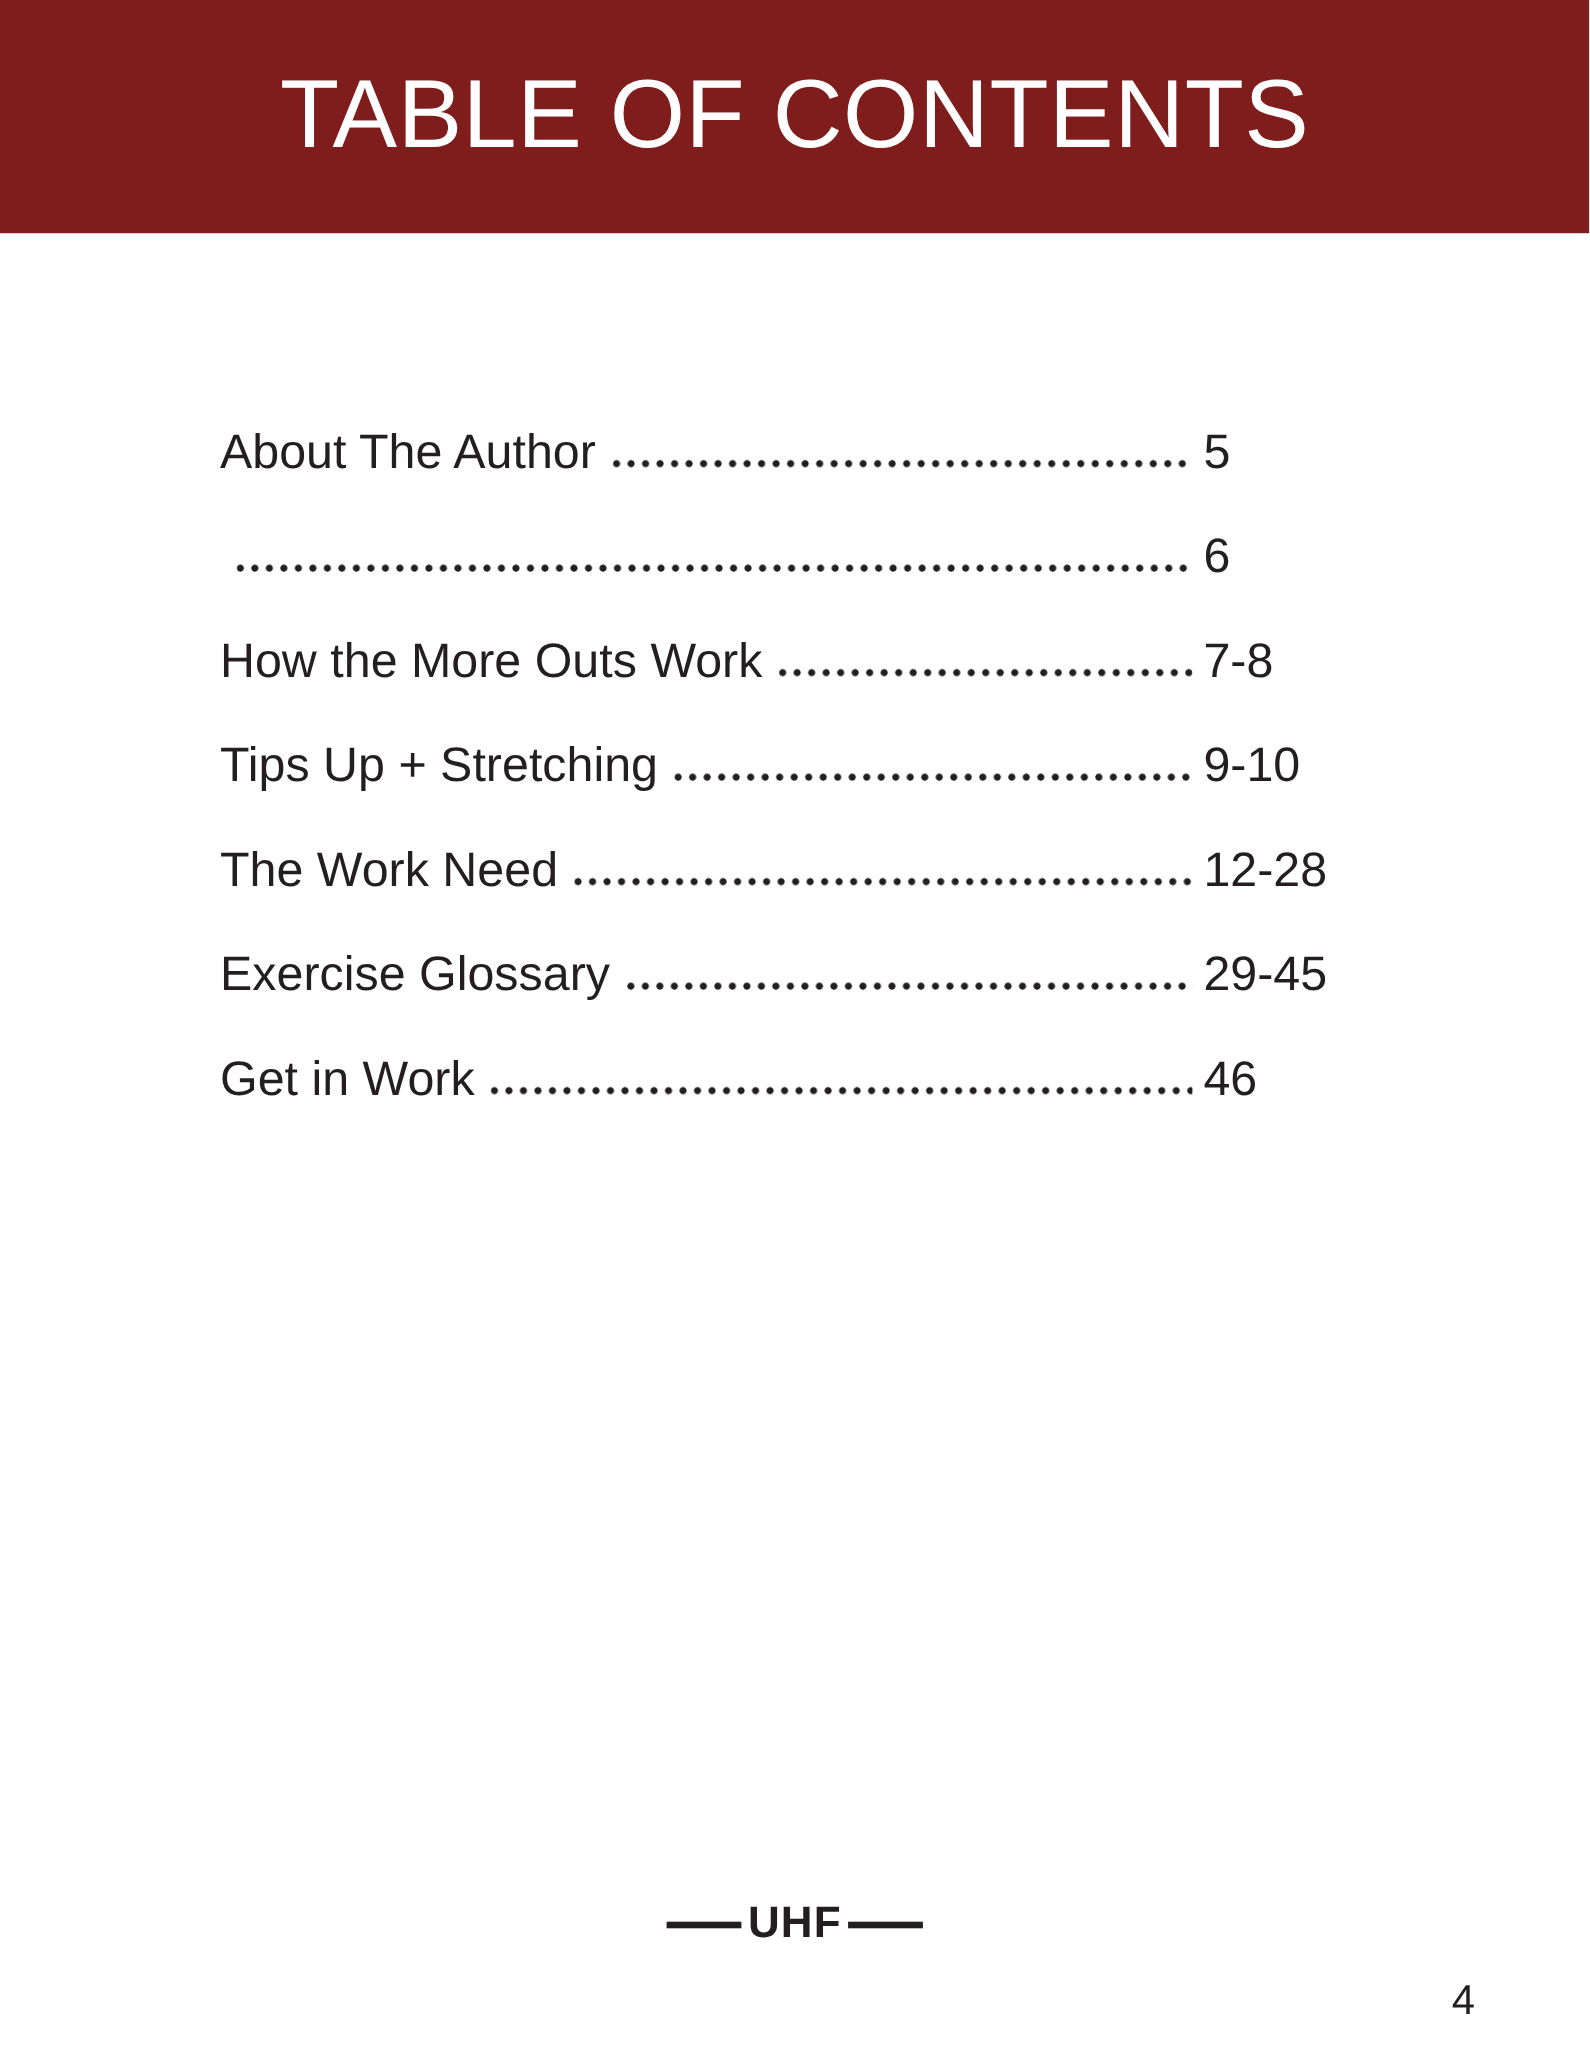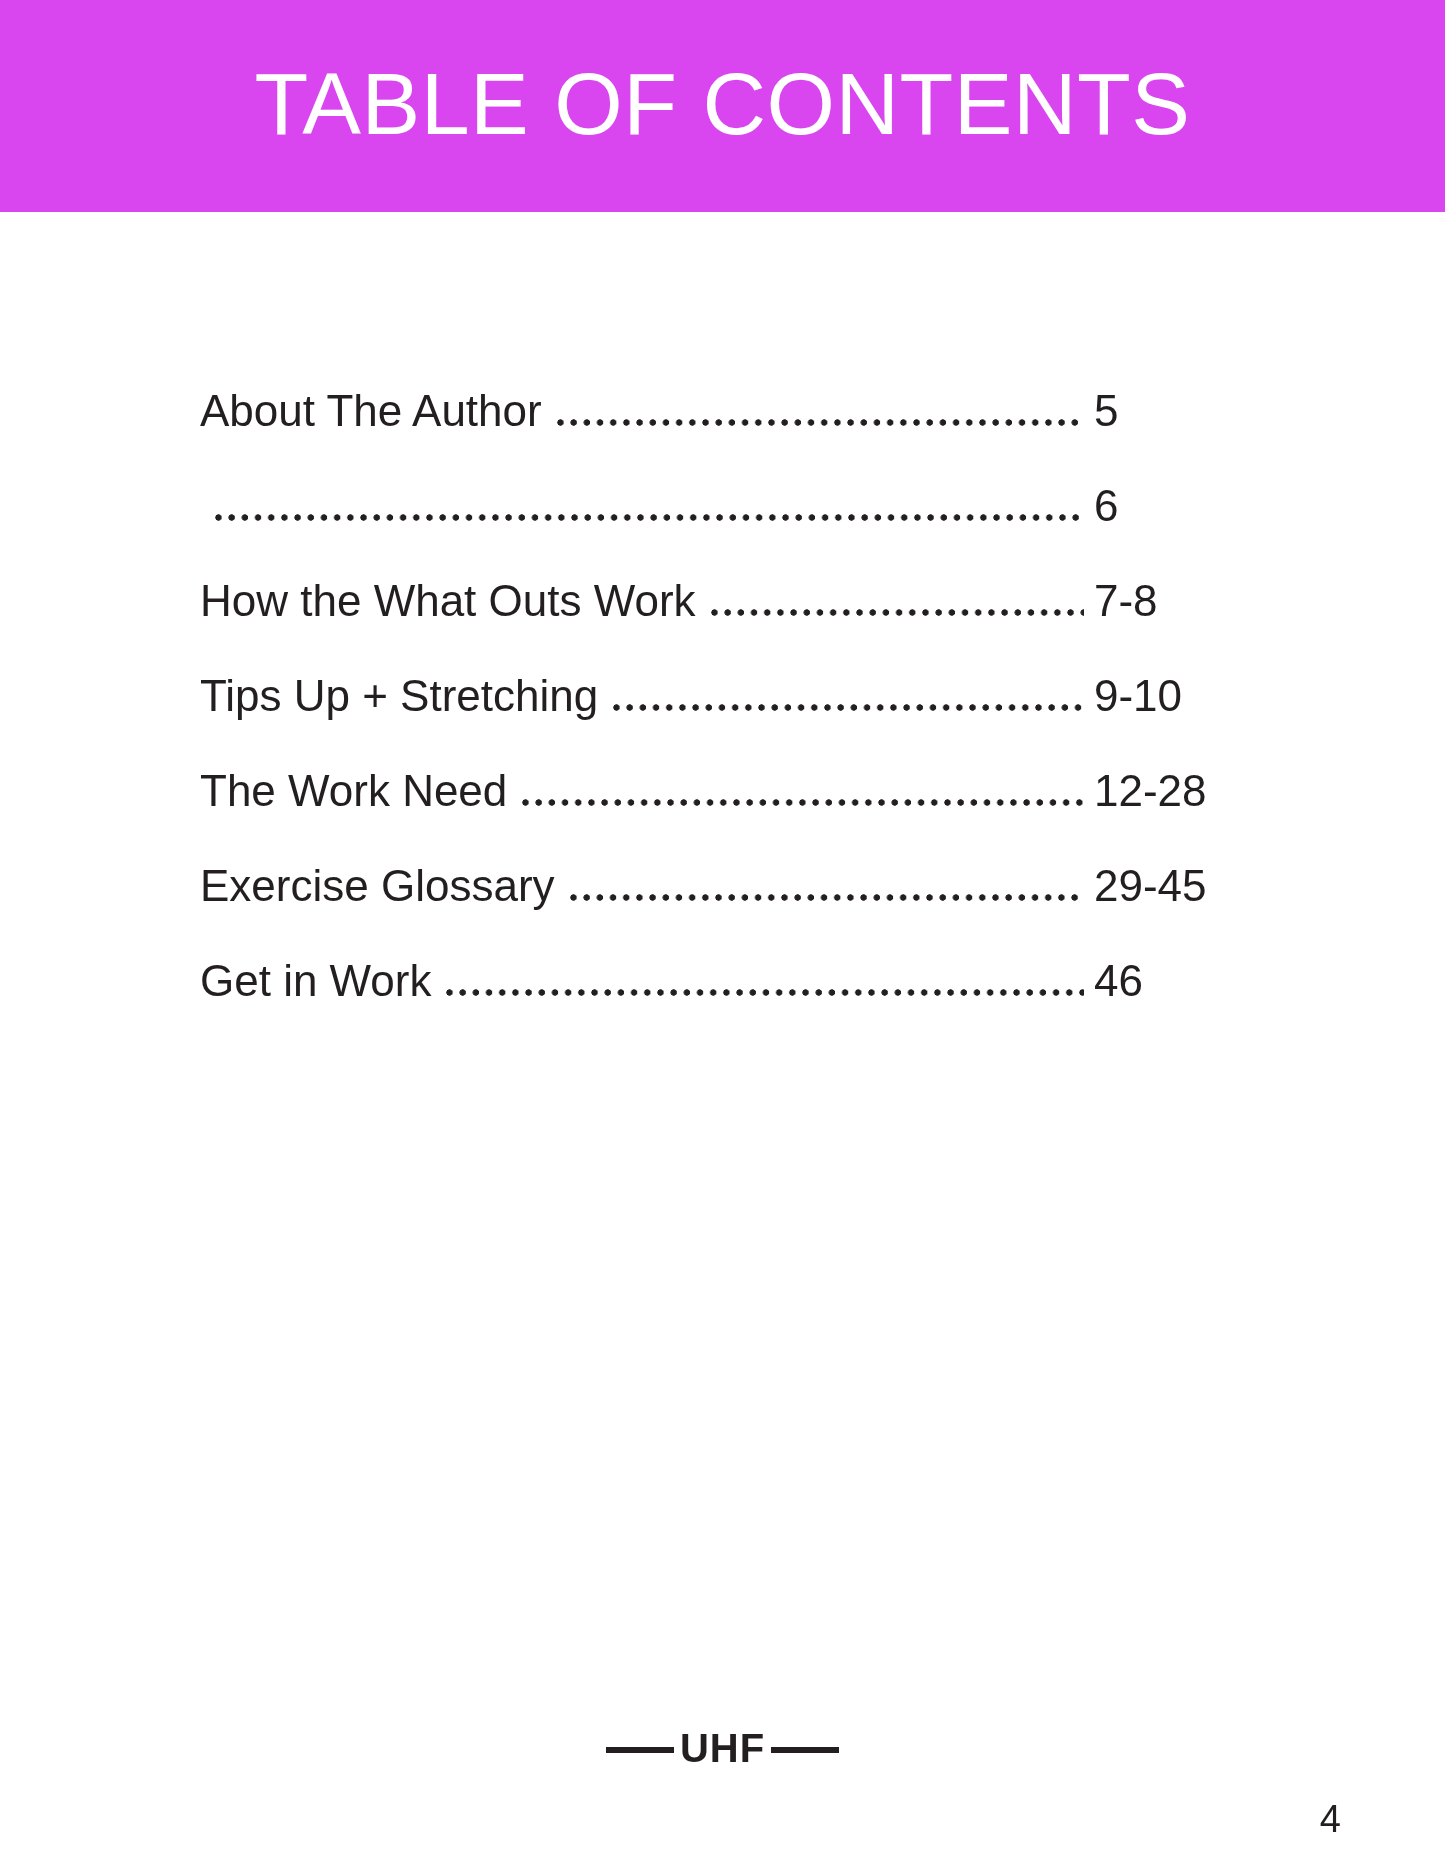--- a/index.html
+++ b/index.html
@@ -13,21 +13,21 @@
     color: #231f20;
     overflow: hidden;
   }
 
   
   .banner {
     position: absolute;
     top: 0; left: 0;
     width: 100%;
     height: 212px;
-    background: #d946ef;
+    background: #7f1d1d;
     display: flex;
     align-items: center;
     justify-content: center;
   }
   .banner-title {
     color: #ffffff;
     font-size: 88px;
     font-weight: 400;
     letter-spacing: 0.5px;
     white-space: nowrap;
@@ -121,21 +121,21 @@
 
     <div class="toc-row">
       <div class="toc-fill">
         <span class="toc-leader"></span>
       </div>
       <span class="toc-pages">6</span>
     </div>
 
     <div class="toc-row">
       <div class="toc-fill">
-        <span class="toc-label">How the What Outs Work</span>
+        <span class="toc-label">How the More Outs Work</span>
         <span class="toc-leader"></span>
       </div>
       <span class="toc-pages">7-8</span>
     </div>
 
     <div class="toc-row">
       <div class="toc-fill">
         <span class="toc-label">Tips Up + Stretching</span>
         <span class="toc-leader"></span>
       </div>

